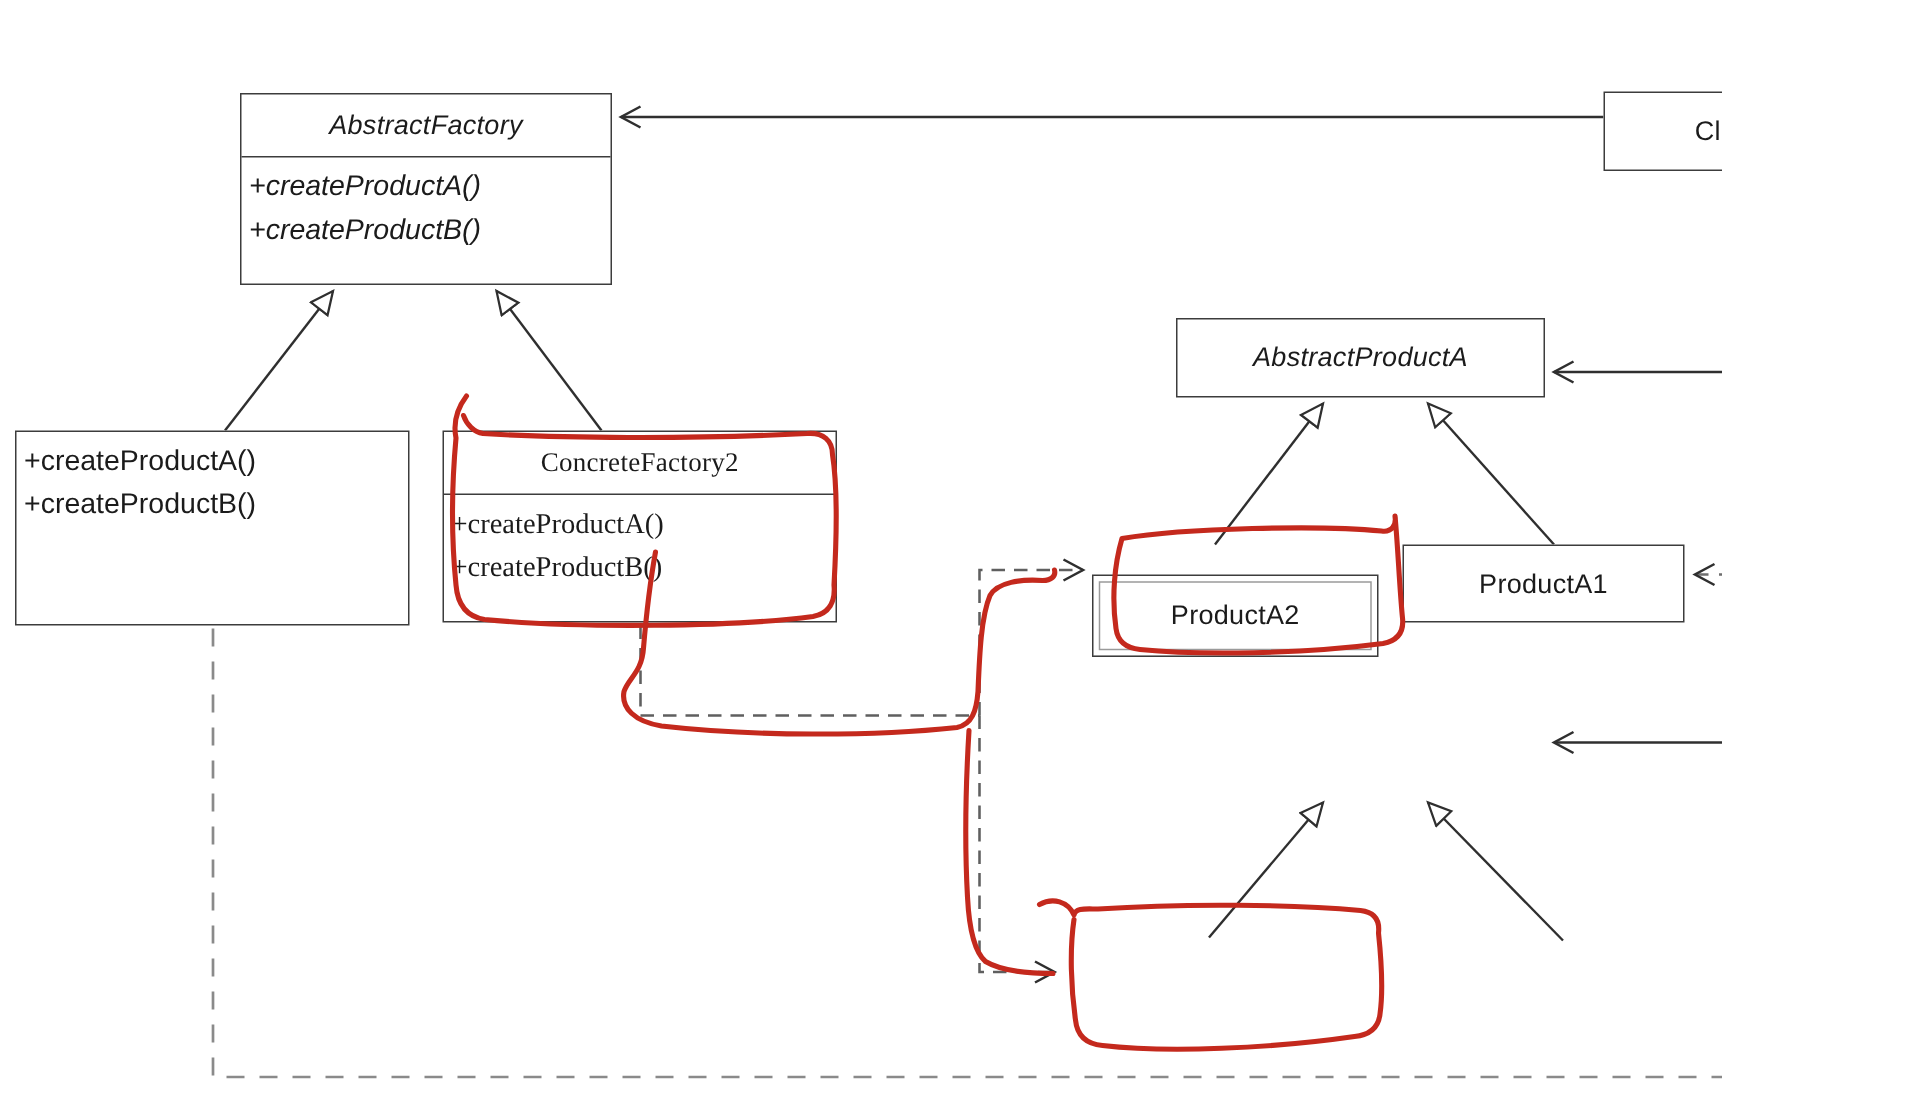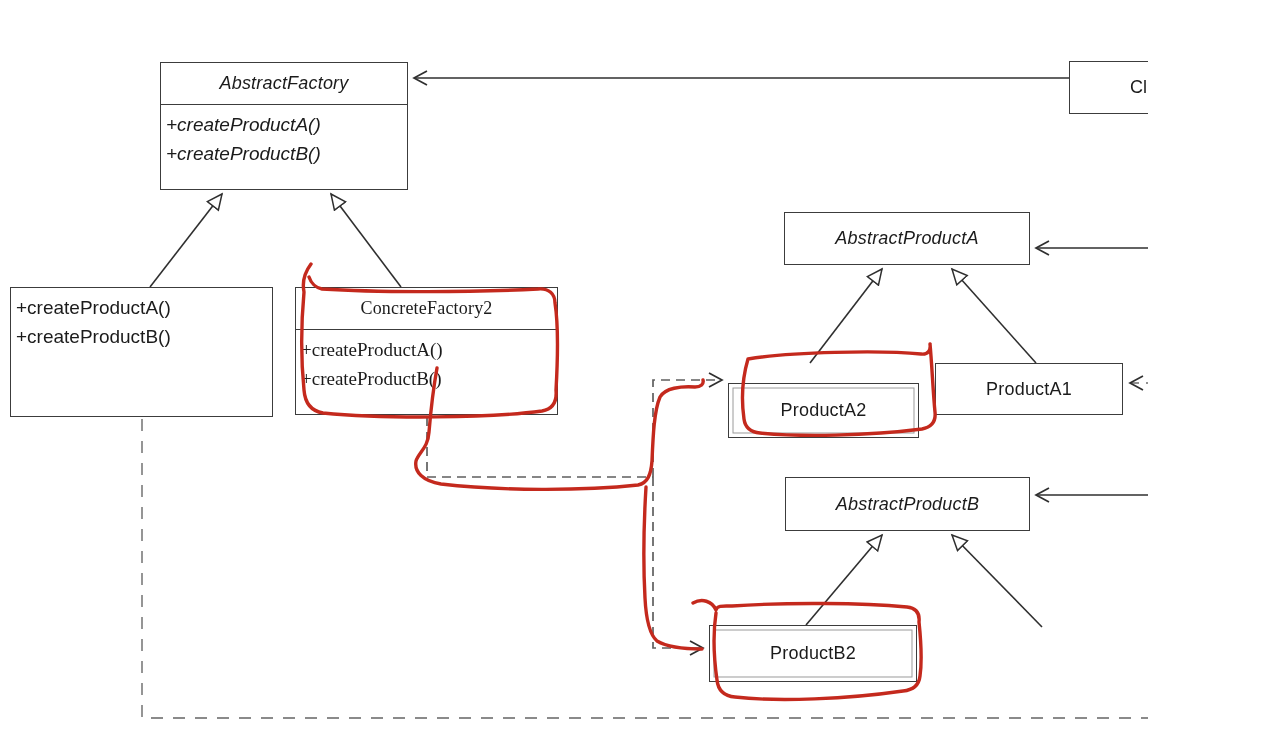--- a/index.html
+++ b/index.html
@@ -91,27 +91,21 @@
   </div>
 
   <div class="cls inner-frame" style="left:728px; top:383px; width:191px; height:55px;">
     <div class="title">ProductA2</div>
   </div>
 
   <div class="cls" style="left:935px; top:363px; width:188px; height:52px;">
     <div class="title">ProductA1</div>
   </div>
 
-  <div class="cls abstract" style="left:785px; top:477px; width:245px; height:54px;">
-    <div class="title">AbstractProductB</div>
-  </div>
 
-  <div class="cls inner-frame" style="left:709px; top:625px; width:208px; height:57px;">
-    <div class="title">ProductB2</div>
-  </div>
 
 
   <svg class="layer annotations" viewBox="0 0 1282 738">
     <g fill="none" stroke="#c4291d" stroke-width="3.4" stroke-linecap="round" stroke-linejoin="round">
       <path d="M311,264
                C305,272 302,282 304,292
                C301,325 301,360 304,390
                C305,403 311,411 323,413
                C385,419 490,418 542,411
                C553,409 557,401 556,390

